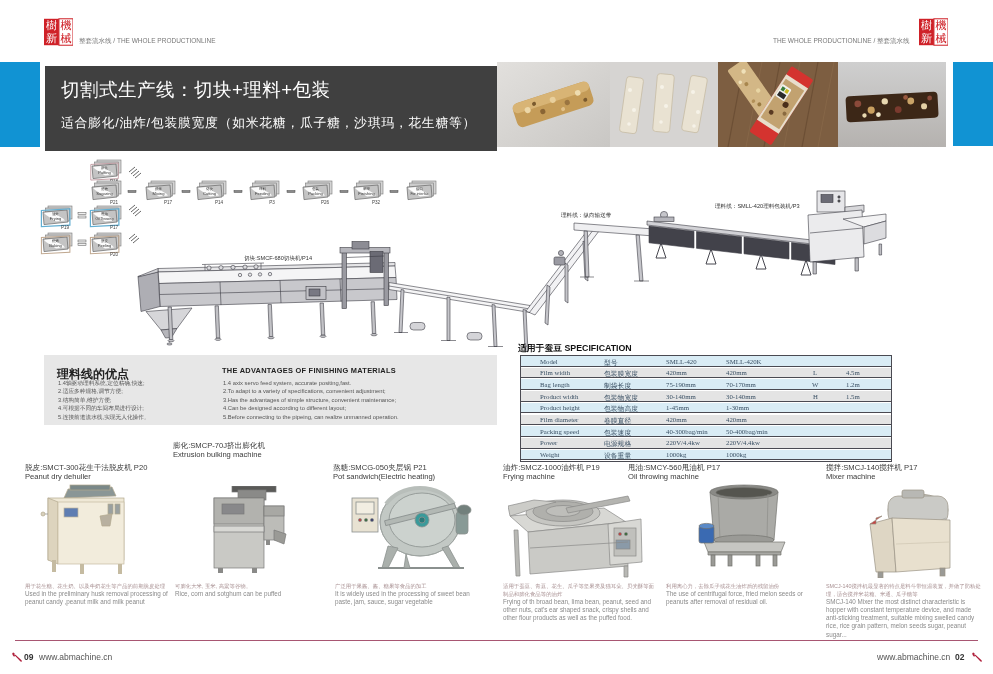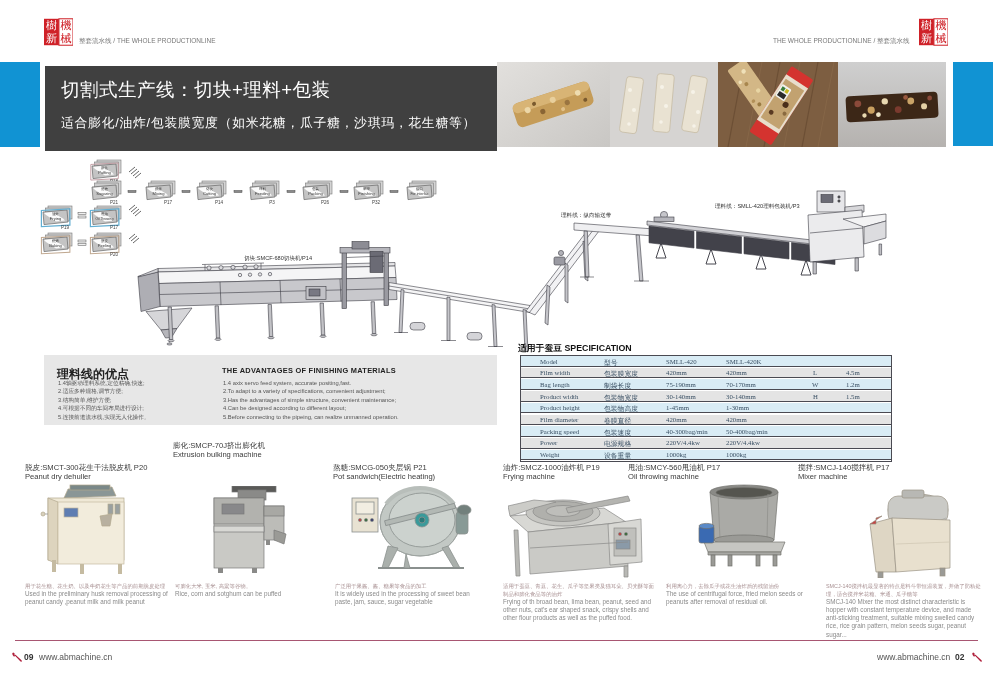--- a/index.html
+++ b/index.html
@@ -455,21 +455,21 @@
         <span style="left:145px;">1000kg</span>
         <span style="left:205px;">1000kg</span>
       </div>
 </div>
 
 <div class="mtitle" style="left:25px; top:463px;">脱皮:SMCT-300花生干法脱皮机 P20<br>Peanut dry dehuller</div>
 <div class="mtitle" style="left:173px; top:441px;">膨化:SMCP-70J挤出膨化机<br>Extrusion bulking machine</div>
 <div class="mtitle" style="left:333px; top:463px;">熬糖:SMCG-050夹层锅 P21<br>Pot sandwich(Electric heating)</div>
 <div class="mtitle" style="left:503px; top:463px;">油炸:SMCZ-1000油炸机 P19<br>Frying machine</div>
 <div class="mtitle" style="left:628px; top:463px;">甩油:SMCY-560甩油机 P17<br>Oil throwing machine</div>
-<div class="mtitle" style="left:798px; top:463px;">搅拌:SMCJ-140搅拌机 P17<br>Mixer machine</div>
+<div class="mtitle" style="left:826px; top:463px;">搅拌:SMCJ-140搅拌机 P17<br>Mixer machine</div>
 
 <svg class="abs" style="left:40px; top:484px;" width="95" height="92" viewBox="0 0 95 92">
   <g stroke="#b2a88e" stroke-width="0.7">
     <polygon points="28,5 72,3 76,12 24,14" fill="#8a9696"></polygon>
     <rect x="30" y="1" width="40" height="5" fill="#7a8888"></rect>
     <rect x="8" y="14" width="76" height="62" fill="#efe8d6"></rect>
     <polygon points="8,14 18,18 18,80 8,76" fill="#ddd4be"></polygon>
     <rect x="18" y="18" width="66" height="62" fill="#f2ecdc" stroke="#c5bba1"></rect>
     <rect x="24" y="24" width="14" height="9" fill="#3a62a8" opacity="0.8"></rect>
     <rect x="68" y="20" width="5" height="10" fill="#9aa0a0"></rect>

